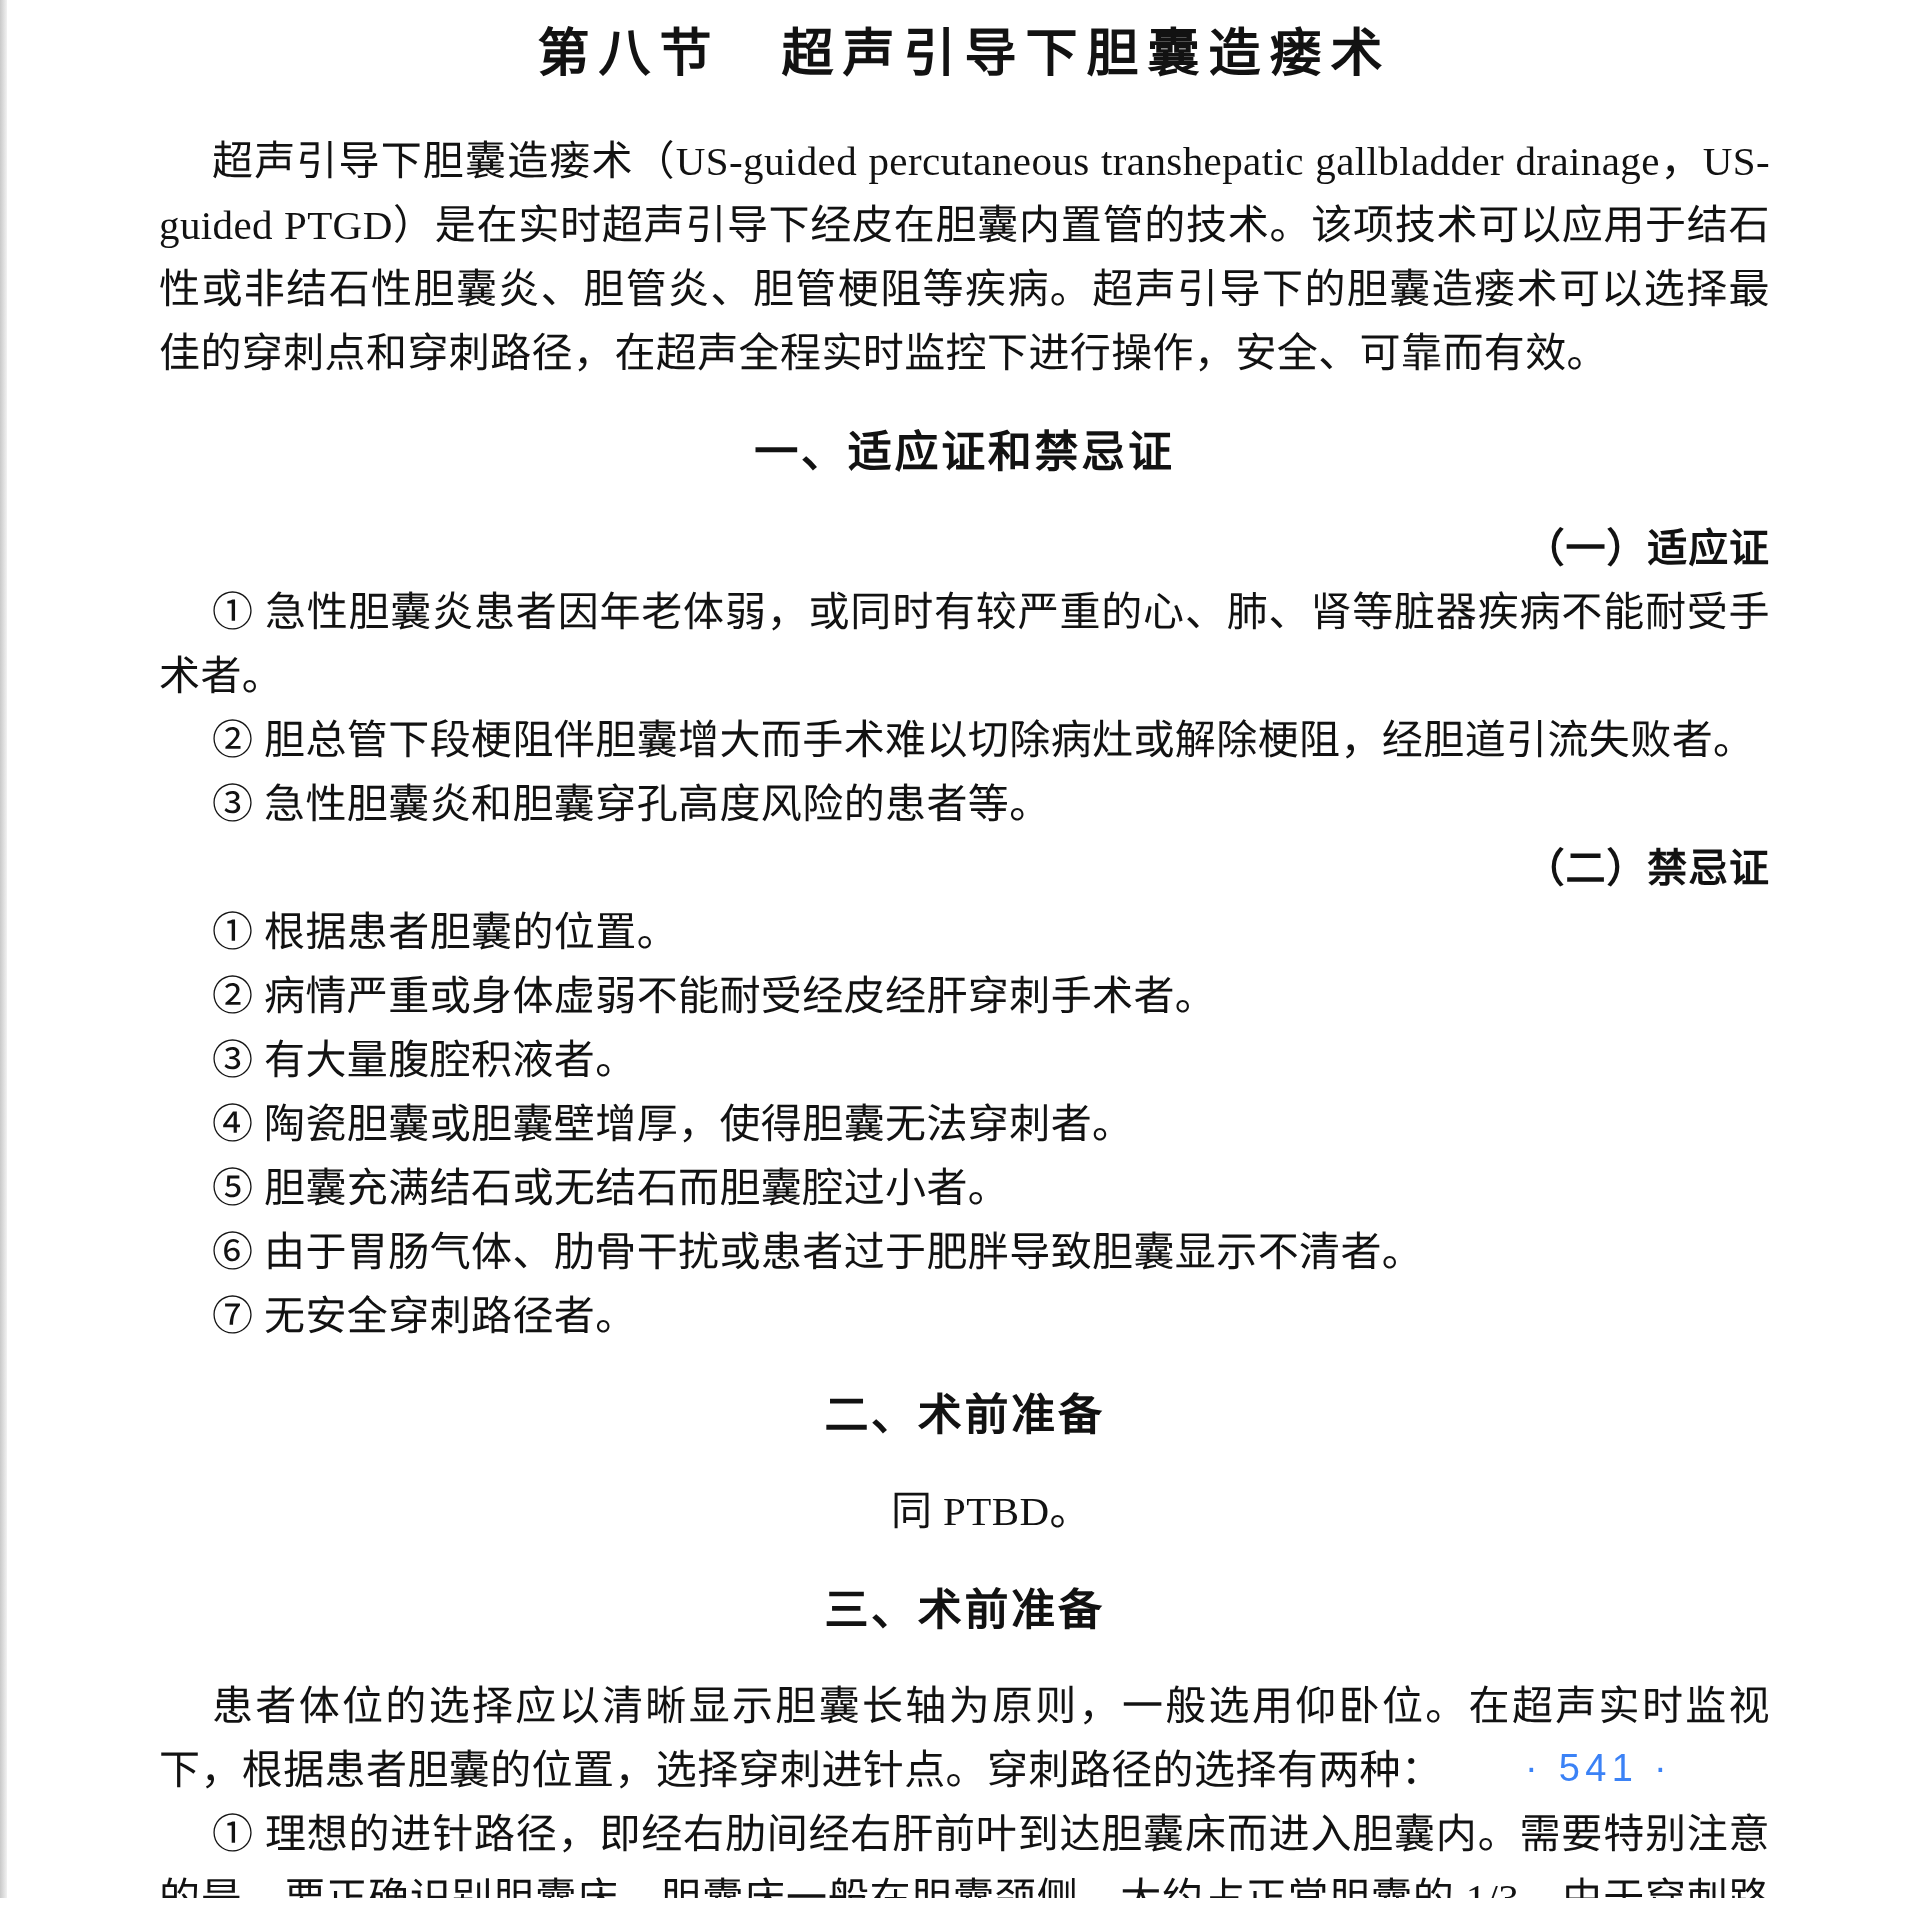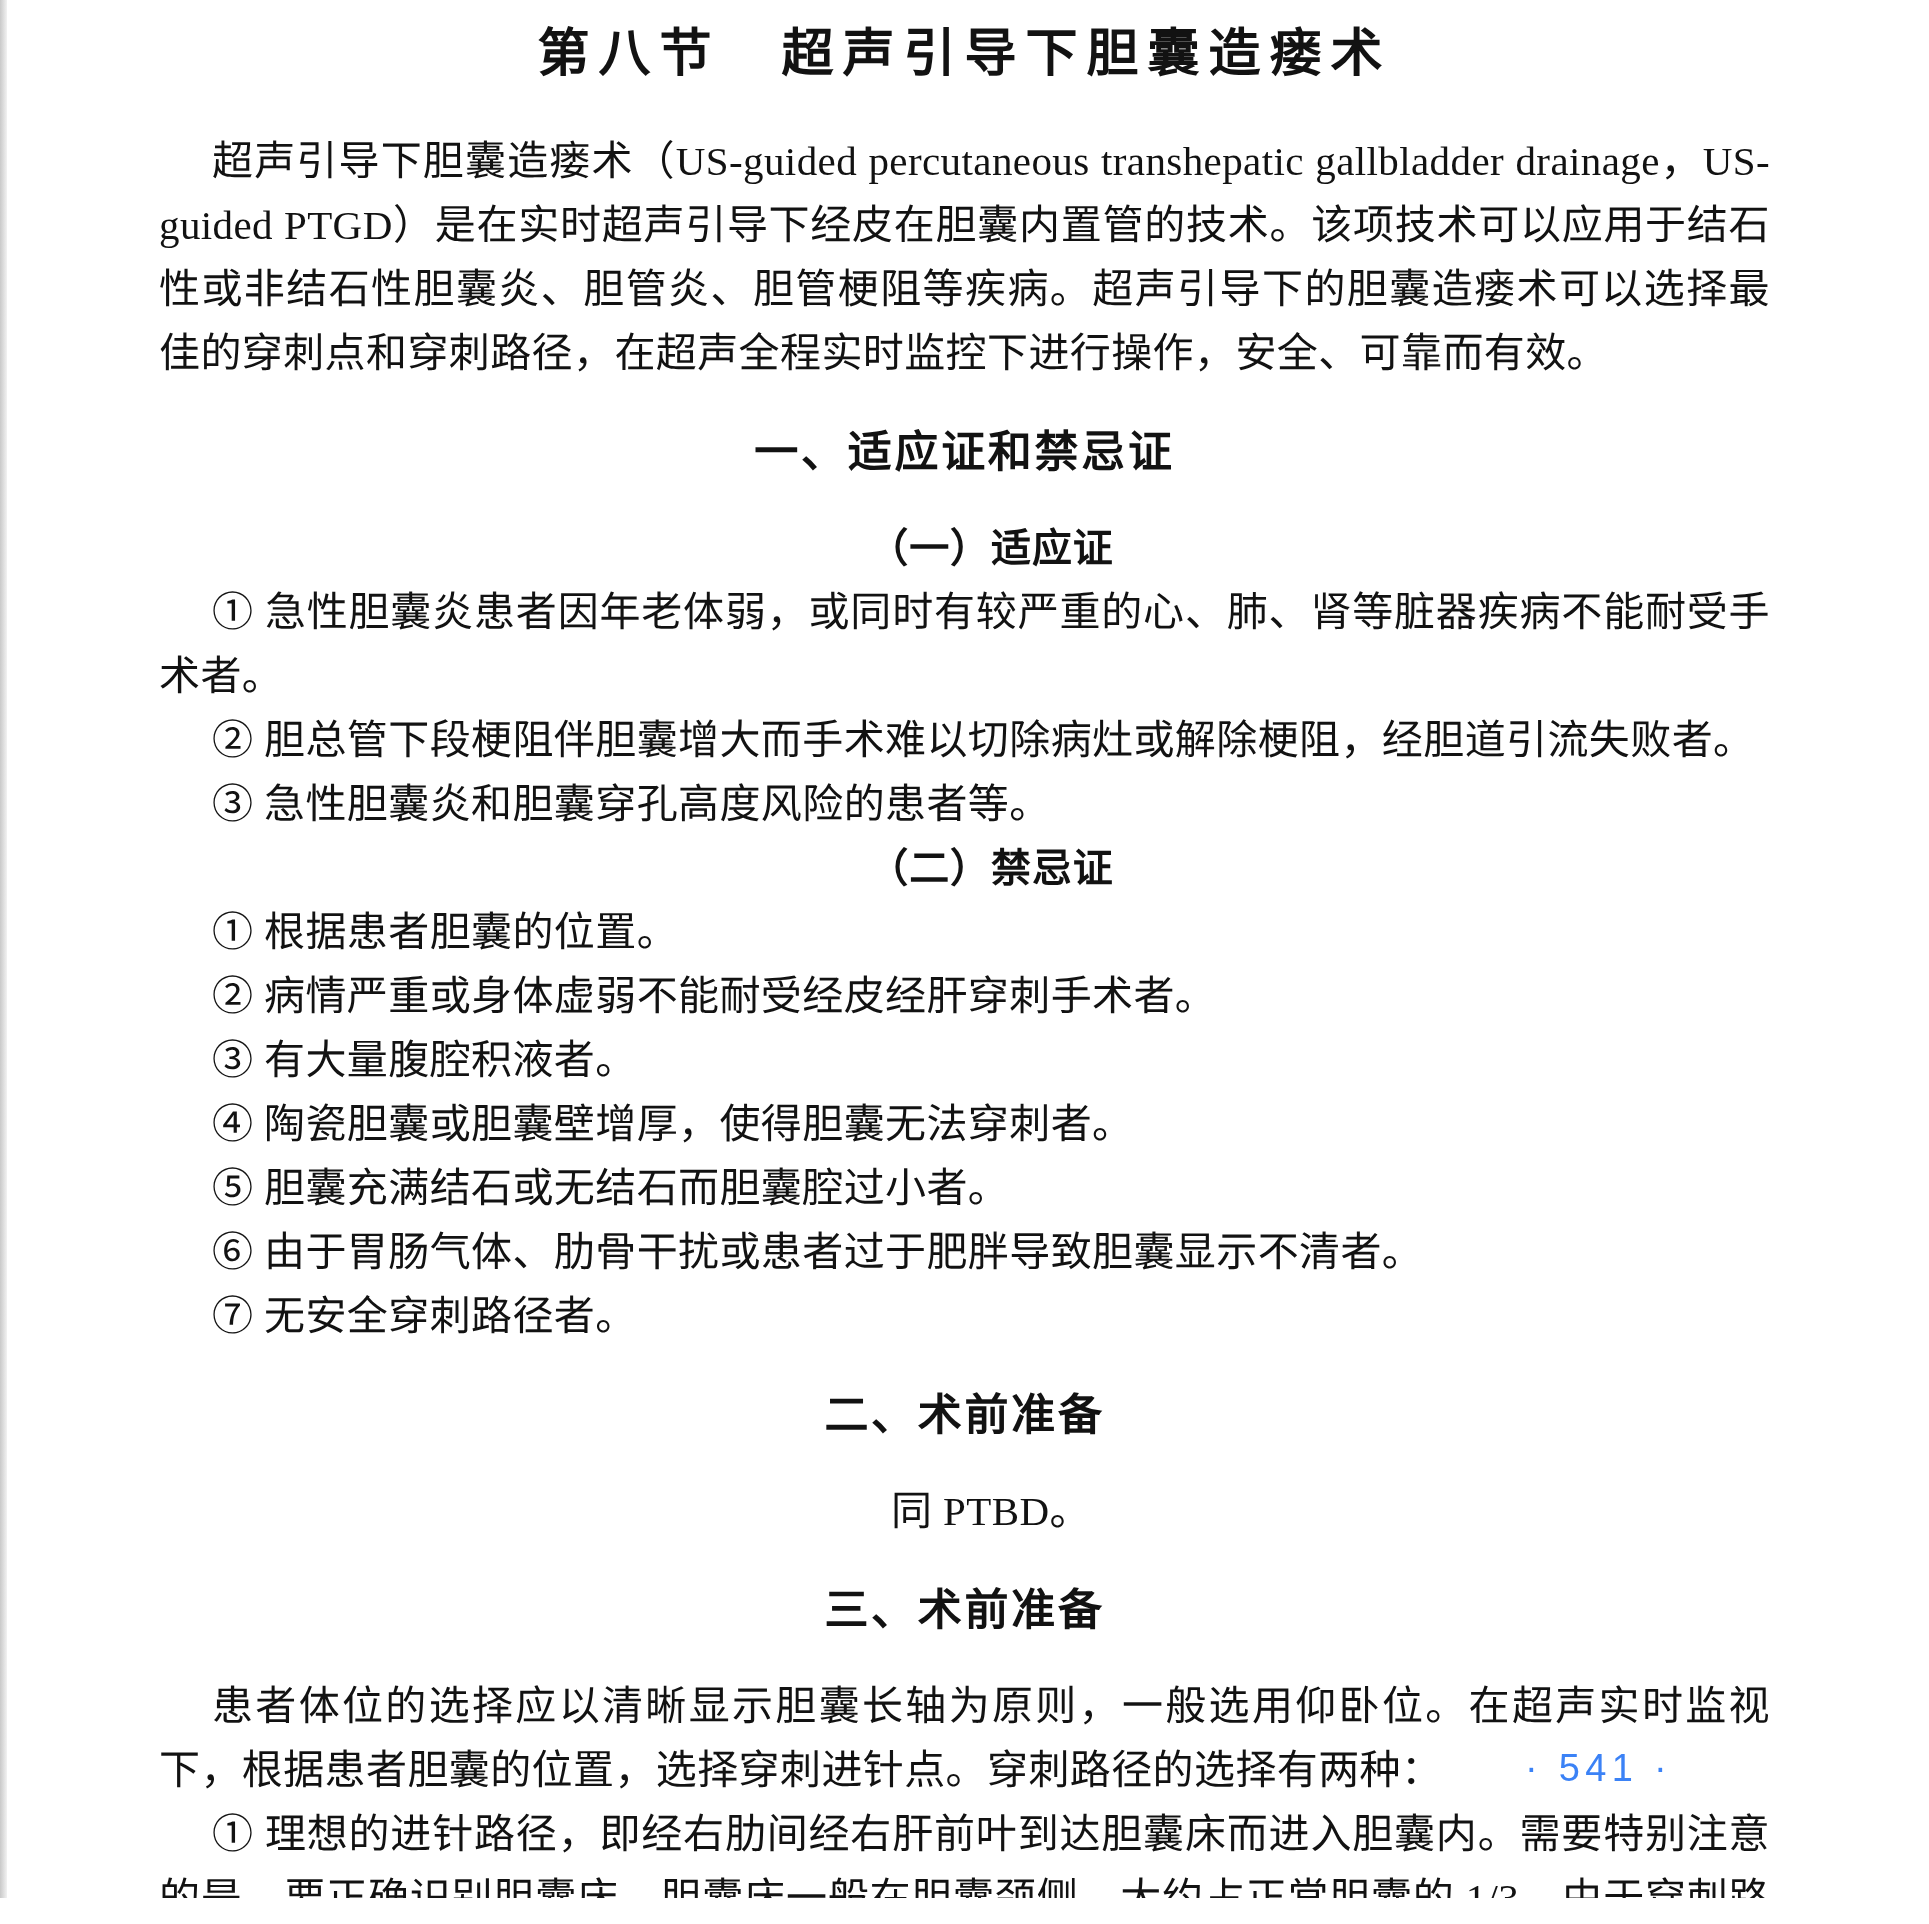--- a/index.html
+++ b/index.html
@@ -47,21 +47,21 @@
     letter-spacing: 2.7px;
     margin: 39px 0 37px 0;
   }
   .sub-heading {
     font-family: "Liberation Sans", "DejaVu Sans", sans-serif;
     font-weight: 700;
     font-size: 40px;
     line-height: 64px;
     text-indent: 53px;
     margin: 0;
-    text-align: center;
+    text-align: right;
     letter-spacing: 0.9px;
   }
   p.body-para, p.list-item {
     margin: 0;
     text-indent: 53px;
   }
   p.plain {
     margin: 0;
     text-indent: 53px;
     text-align: center;

